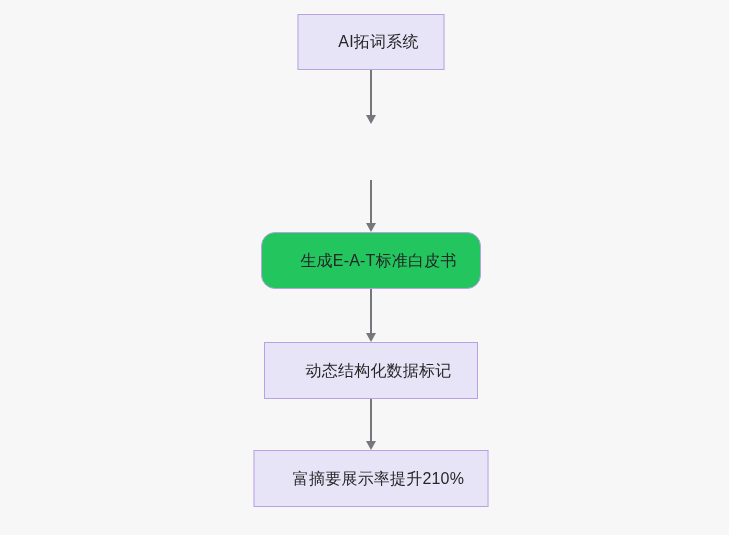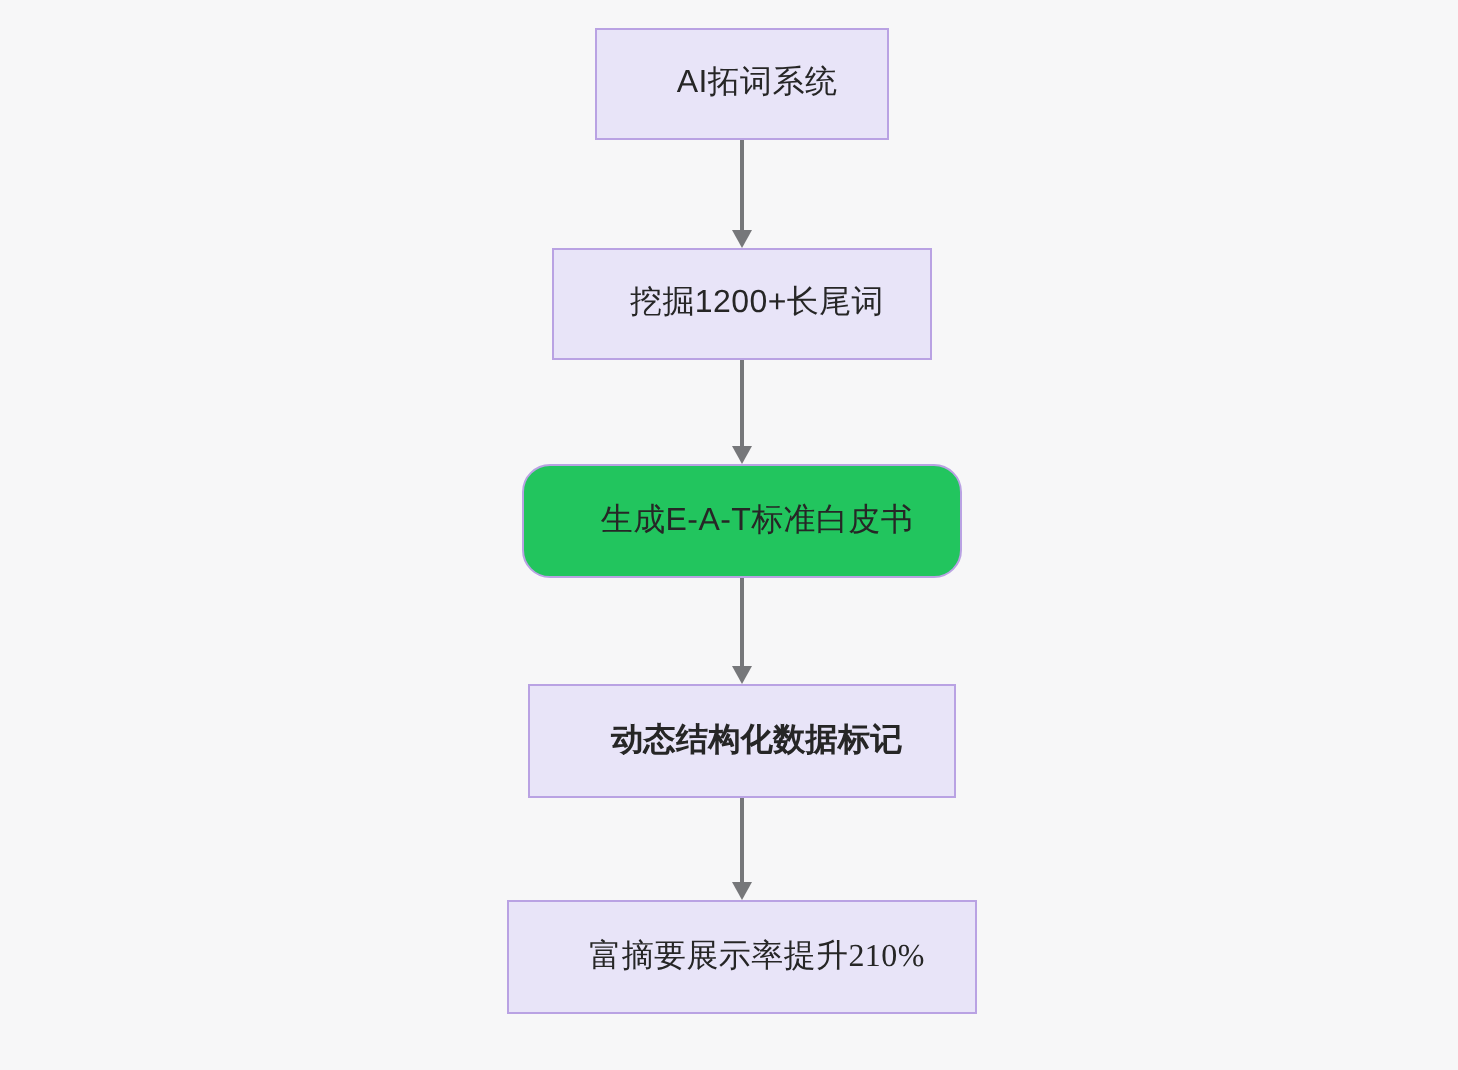--- a/index.html
+++ b/index.html
@@ -82,25 +82,22 @@
       <div class="edge-line" style="height: 44px; background: rgb(118, 119, 122);"></div>
       <div class="edge-arrow" style="border-top-color: rgb(118, 119, 122);"></div>
     </div>
     <div class="edge" style="left: 371px; top: 399px; width: 12px; height: 51px;">
       <div class="edge-line" style="height: 42px; background: rgb(118, 119, 122);"></div>
       <div class="edge-arrow" style="border-top-color: rgb(118, 119, 122);"></div>
     </div>
     <div class="node" style="left: 371px; top: 14px; width: 147px; height: 56px; background: rgb(232, 228, 248); border-color: rgb(185, 162, 227);">
       <span class="node-label" style="color: rgb(38, 38, 38);">AI拓词系统</span>
     </div>
-    <div class="node" style="left: 371px; top: 124px; width: 190px; height: 56px; background: rgb(232, 228, 248); border-color: rgb(185, 162, 227);">
-      <span class="node-label" style="color: rgb(38, 38, 38);">挖掘1200+长尾词</span>
-    </div>
     <div class="node" style="left: 371px; top: 232px; width: 220px; height: 57px; background: #22c55e; border-color: rgb(185, 162, 227); border-radius: 14px;">
       <span class="node-label" style="color: rgb(38, 38, 38);">生成E-A-T标准白皮书</span>
     </div>
     <div class="node" style="left: 371px; top: 342px; width: 214px; height: 57px; background: rgb(232, 228, 248); border-color: rgb(185, 162, 227);">
-      <span class="node-label" style="color: rgb(38, 38, 38); font-weight: bold;">动态结构化数据标记</span>
+      <span class="node-label" style="color: rgb(38, 38, 38);">动态结构化数据标记</span>
     </div>
-    <div class="node" style="left: 371px; top: 450px; width: 235px; height: 57px; background: rgb(232, 228, 248); border-color: rgb(185, 162, 227); font-family: Liberation Serif, serif;">
+    <div class="node" style="left: 371px; top: 450px; width: 235px; height: 57px; background: rgb(232, 228, 248); border-color: rgb(185, 162, 227);">
       <span class="node-label" style="color: rgb(38, 38, 38);">富摘要展示率提升210%</span>
     </div>
   </div>
 
 </body></html>

